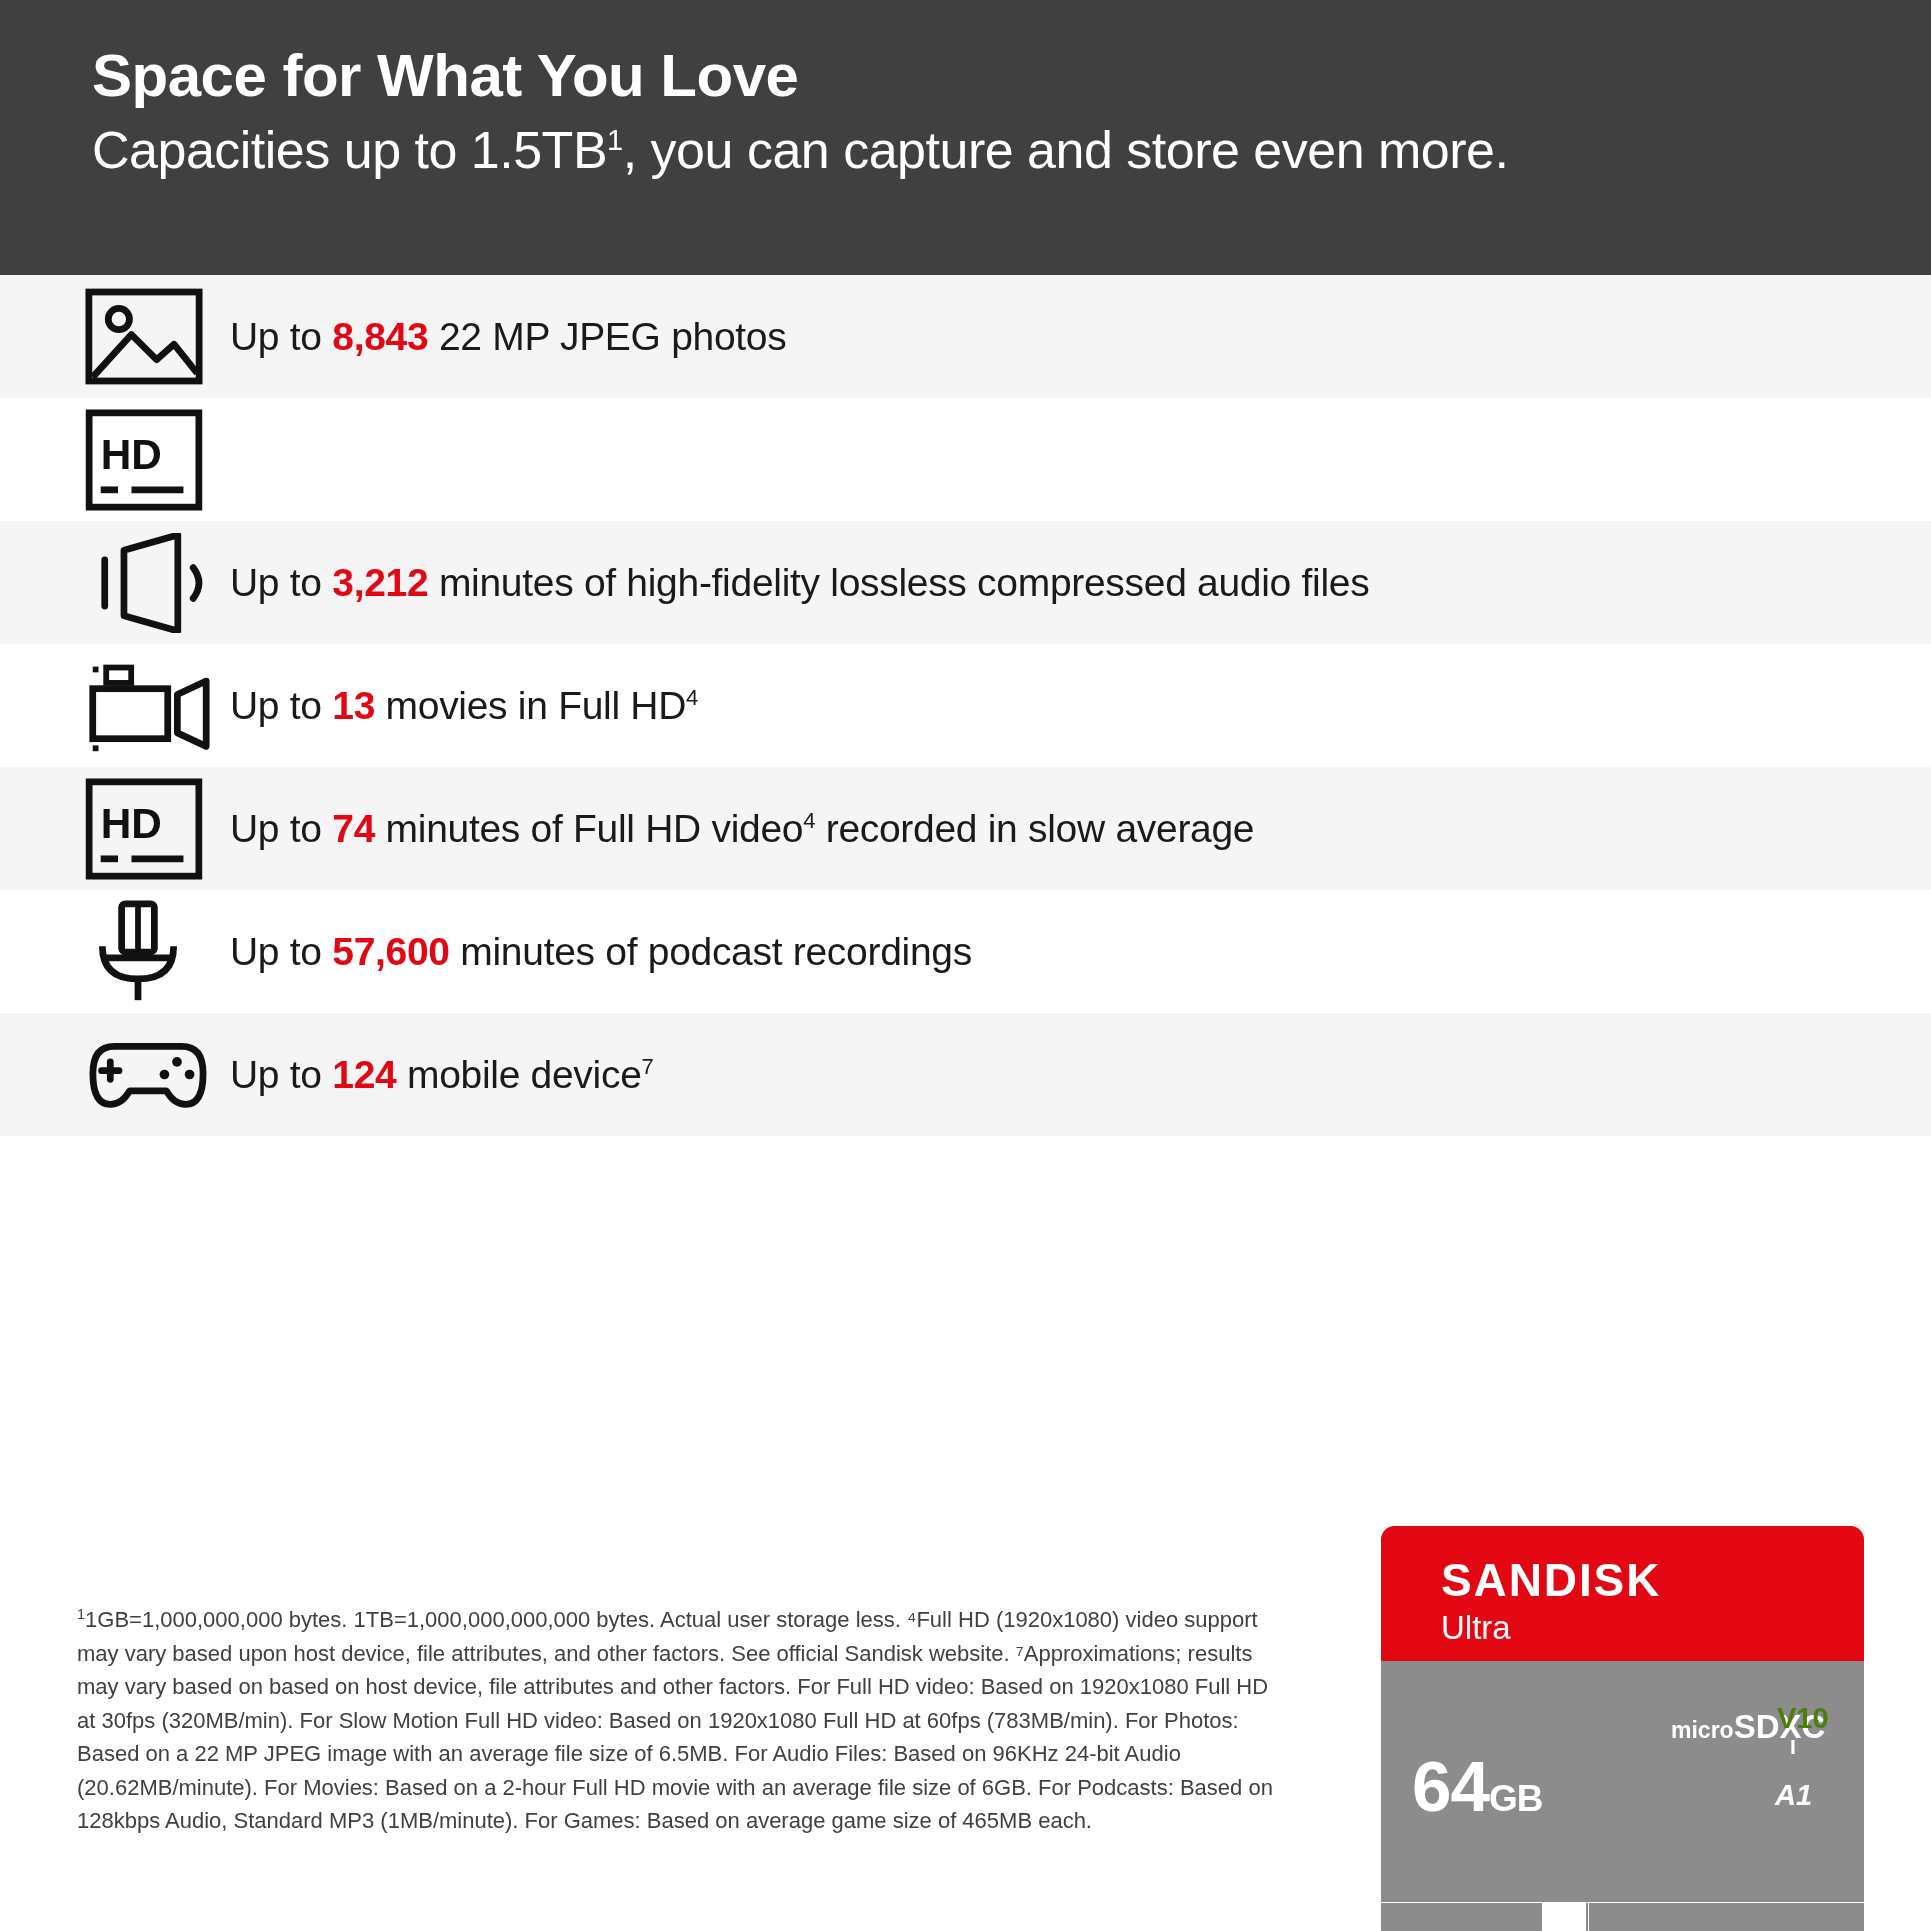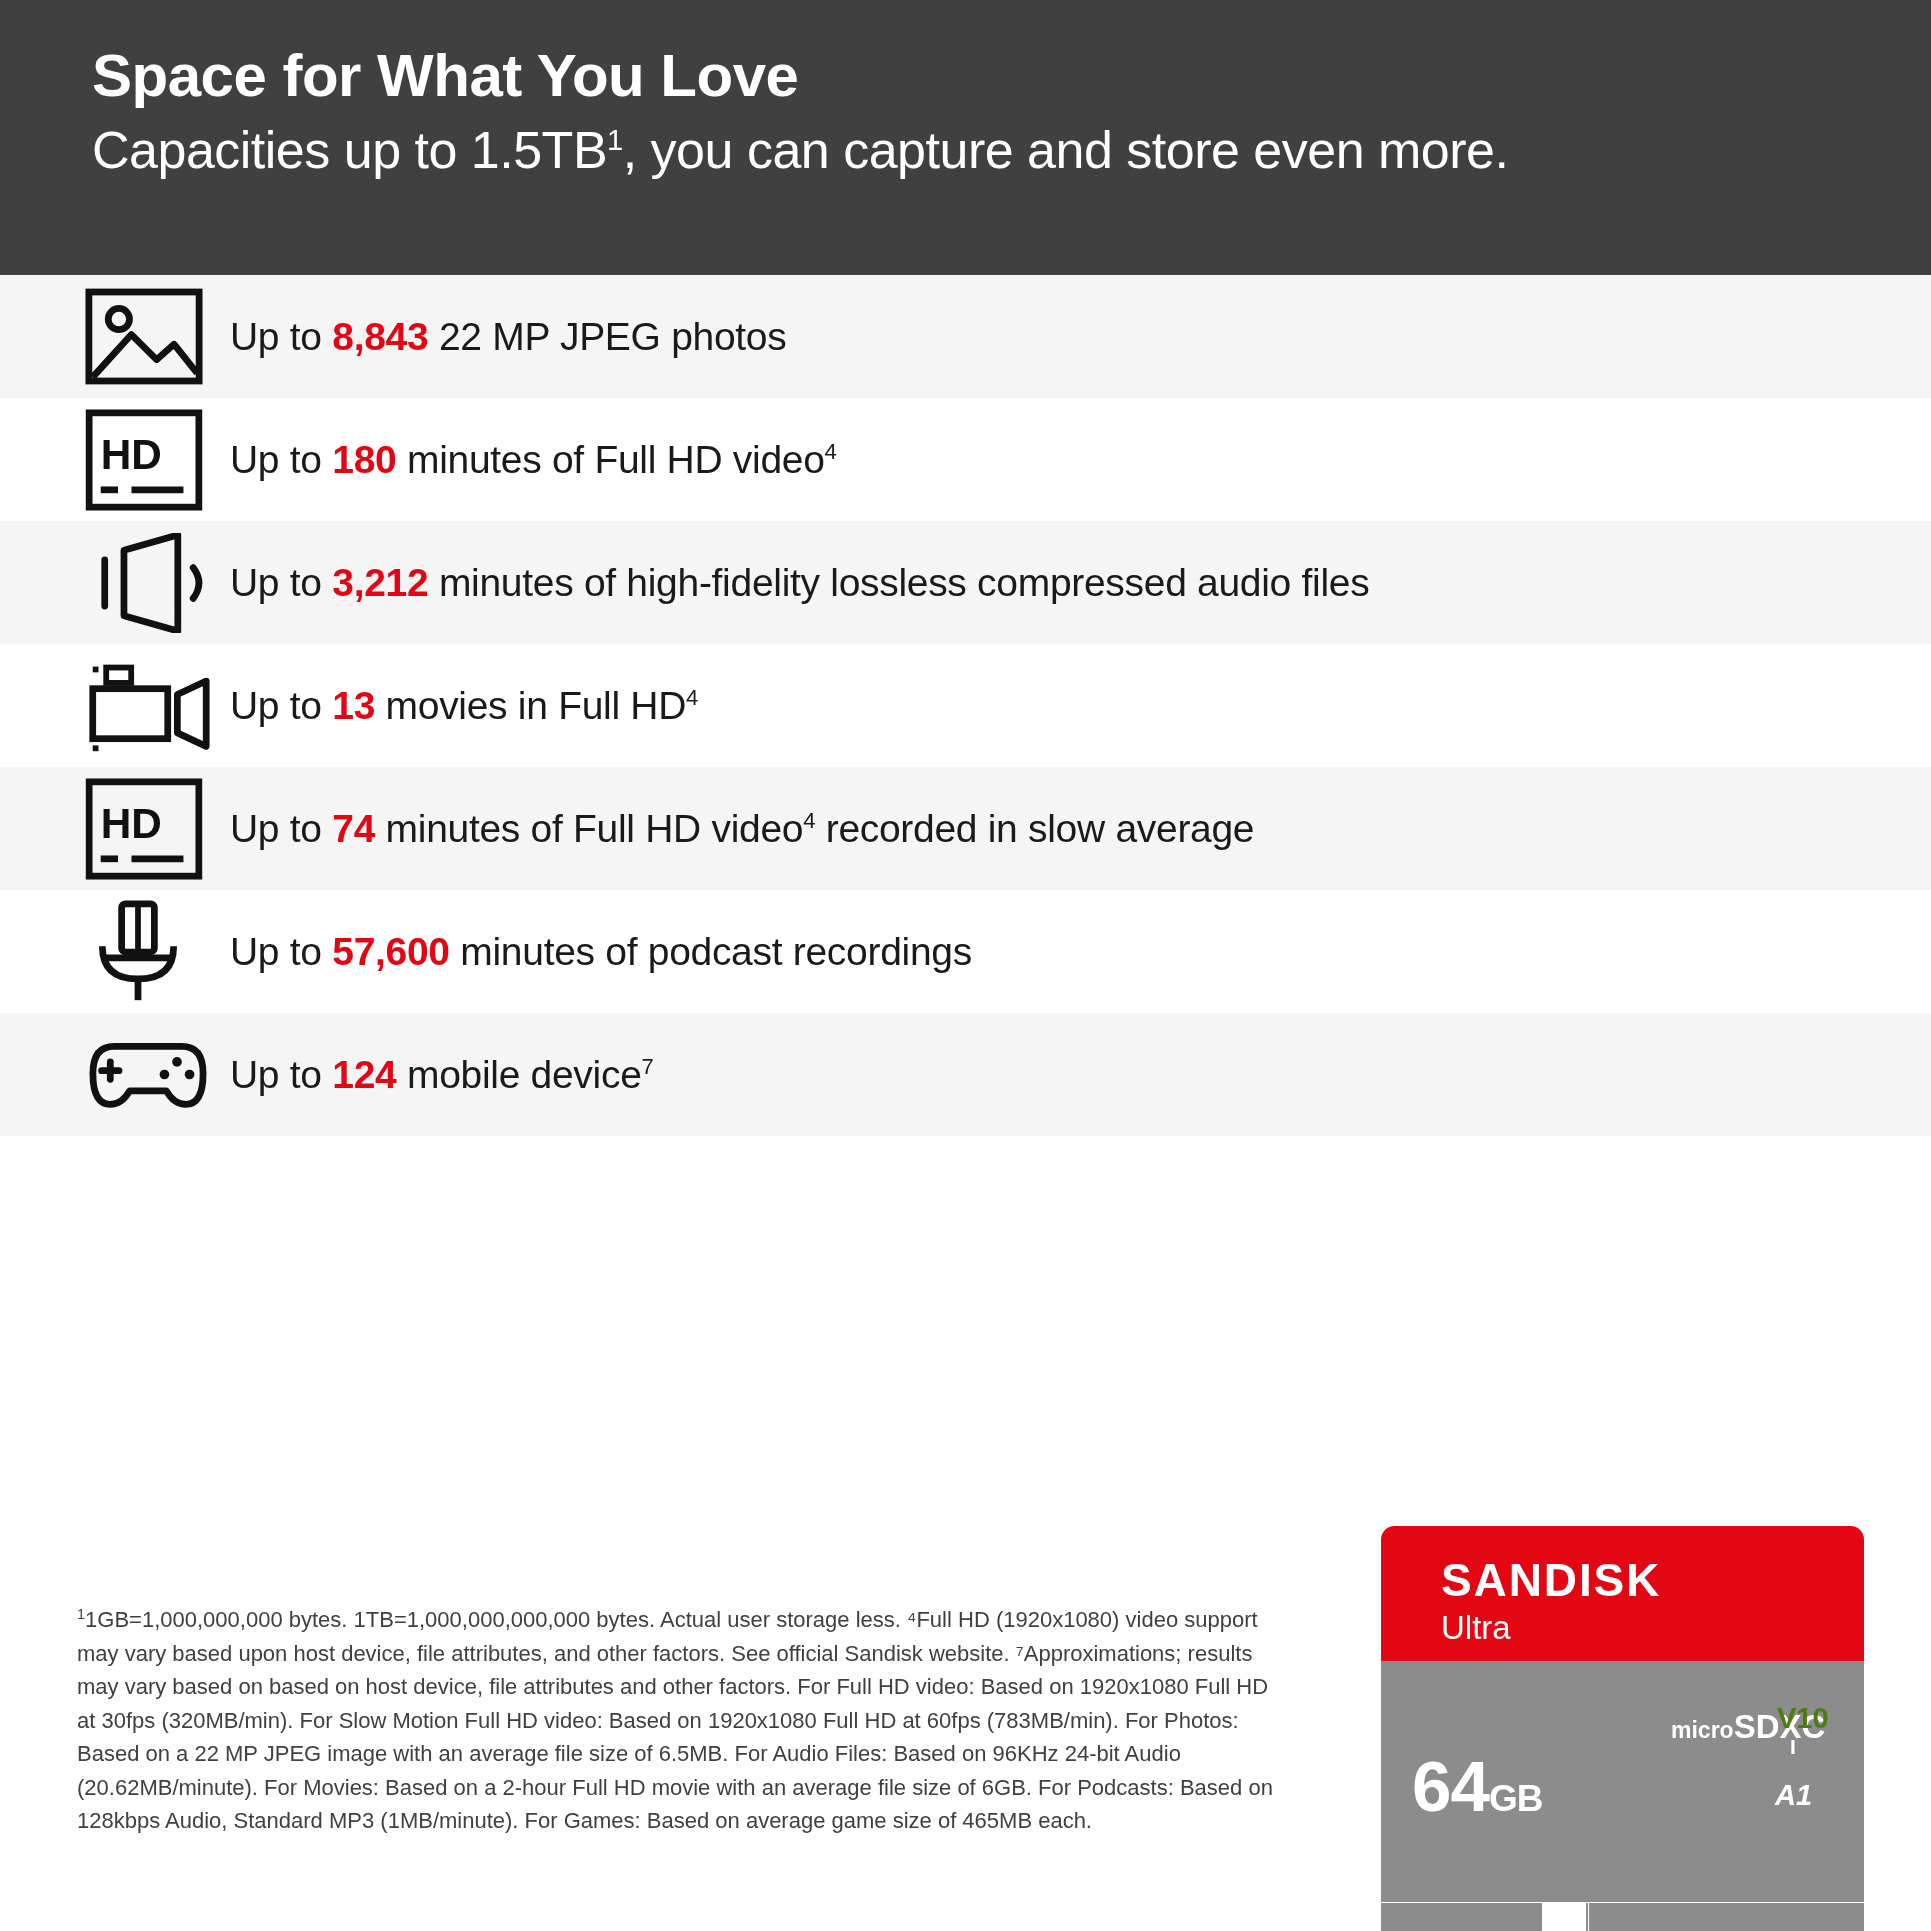--- a/index.html
+++ b/index.html
@@ -197,21 +197,20 @@
 
     <div class="row">
       <div class="icon">
         <svg width="118" height="102" viewBox="0 0 122 106">
           <rect x="4" y="4" width="114" height="98" fill="none" stroke="#111" stroke-width="7"></rect>
           <text x="16" y="62" font-family="Liberation Sans, sans-serif" font-size="44" font-weight="700" fill="#111">HD</text>
           <line x1="16" y1="84" x2="34" y2="84" stroke="#111" stroke-width="7"></line>
           <line x1="48" y1="84" x2="102" y2="84" stroke="#111" stroke-width="7"></line>
         </svg>
       </div>
-      <div class="text"><span>Up to </span><span class="num">180</span><span> minutes of Full HD video</span><sup>4</sup></div>
     </div>
 
     <div class="row alt">
       <div class="icon">
         <svg width="126" height="100" viewBox="0 0 130 104">
           <path d="M20 28 L20 76" stroke="#111" stroke-width="7" stroke-linecap="round"></path>
           <path d="M40 18 L40 86 L96 102 L96 2 Z" fill="none" stroke="#111" stroke-width="7" stroke-linejoin="round"></path>
           <path d="M112 36 Q124 52 112 68" fill="none" stroke="#111" stroke-width="7" stroke-linecap="round"></path>
         </svg>
       </div>

